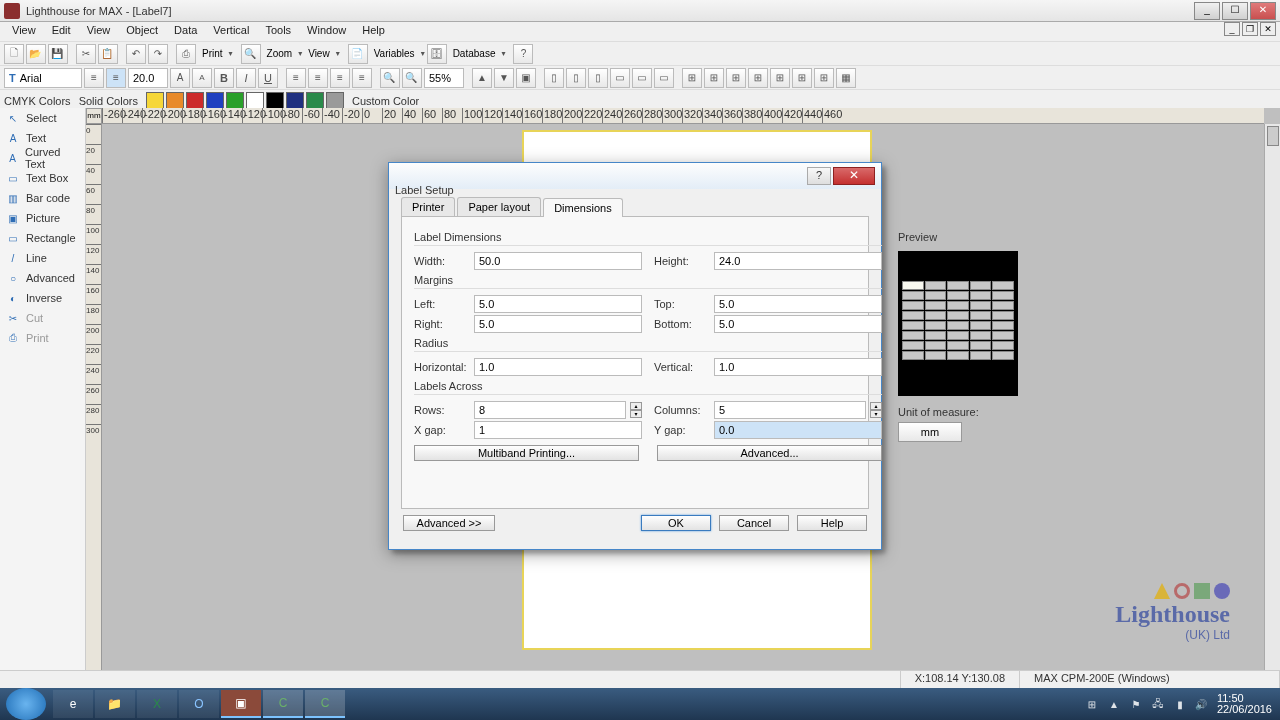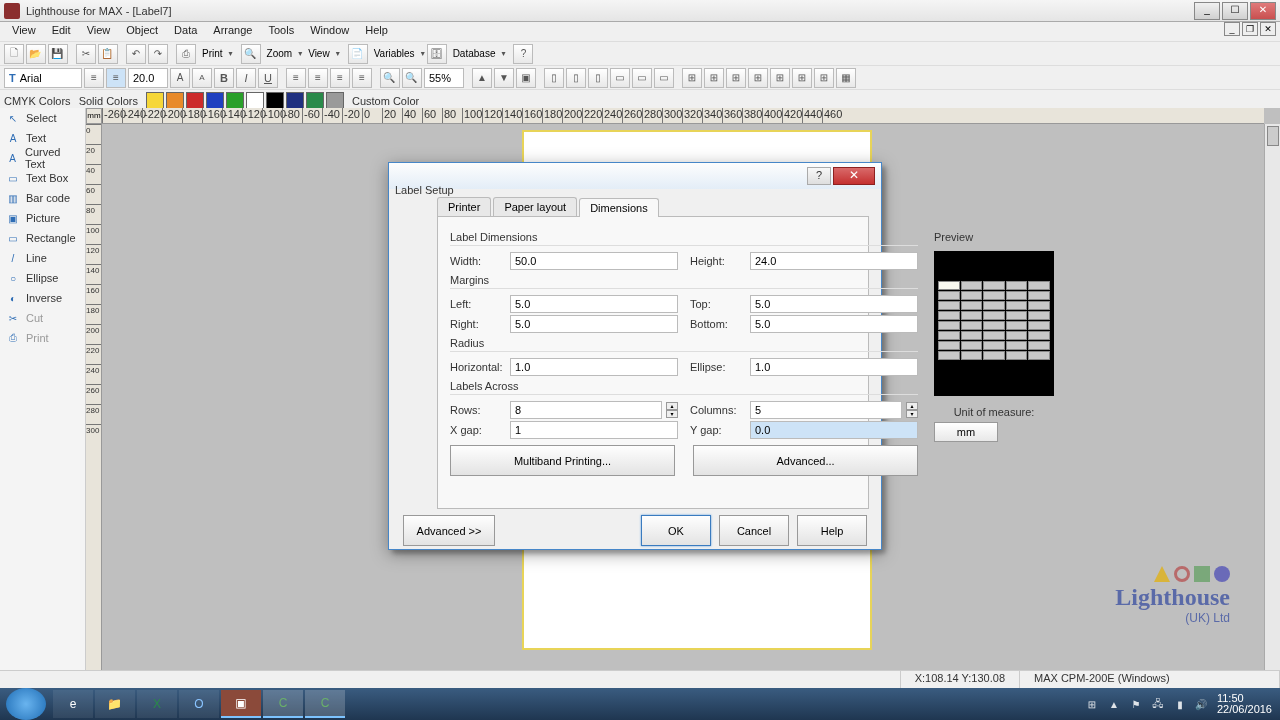--- a/index.html
+++ b/index.html
@@ -52,48 +52,48 @@
 .scroll-v { position:absolute; top:16px; right:0; bottom:16px; width:16px; background:#e8e8e8; border-left:1px solid #aaa; }
 .scroll-v .thumb { position:absolute; top:2px; left:2px; width:12px; height:20px; background:#ccc; border:1px solid #888; }
 
 
 .dialog-shadow { position:absolute; left:392px; top:166px; width:494px; height:388px; background:rgba(0,0,0,0.25); filter:blur(2px); border-radius:4px; }
 .dialog { position:absolute; left:388px; top:162px; width:494px; height:388px; background:#f0f0f0; border:1px solid #4686c8; box-shadow:0 4px 16px rgba(0,0,0,0.35); }
 .dlg-title { height:26px; background:linear-gradient(#fdfdfd,#e3edf7); display:flex; align-items:center; padding:0 6px; font-size:12px; color:#333; }
 .dlg-title .t { flex:1;margin-top:28px; }
 .dlg-title .hbtn { width:24px; height:18px; border:1px solid #aaa; background:linear-gradient(#f8f8f8,#dedede); text-align:center; line-height:14px; font-size:11px; margin-left:2px; }
 .dlg-title .hclose { width:42px; height:18px; background:linear-gradient(#d96a6a,#c43030); border:1px solid #8c2020; color:#fff; text-align:center; line-height:14px; margin-left:2px; font-size:12px; }
-.dlg-body { padding:8px 12px 0;margin-left:36px; }
+.dlg-body { padding:8px 12px 0; }
 .tabs { display:flex; border-bottom:1px solid #bbb; }
 .tab { padding:3px 10px; border:1px solid #bbb; border-bottom:none; background:#e8e8e8; margin-right:2px; border-radius:3px 3px 0 0; font-size:11px; }
 .tab.active { background:#f8f8f8; position:relative; top:1px; }
 .tab-content { border:1px solid #bbb; border-top:none; background:#f8f8f8; padding:10px 12px; height:292px; display:flex; gap:16px; }
 .form-col { flex:1; }
 .grp-title { font-size:11px; color:#333; margin:4px 0 6px; border-bottom:1px solid #ddd; padding-bottom:2px; }
 .form-row { display:flex; gap:12px; margin:2px 0; }
 .field { display:flex; align-items:center; gap:4px; flex:1; }
 .field label { width:56px; font-size:11px; color:#333; }
 .field input { flex:1; height:18px; border:1px solid #bbb; padding:0 4px; font-size:11px; background:#fff; }
 .field .spin { display:flex; flex-direction:column; }
 .field .spin div { width:12px; height:8px; border:1px solid #999; background:#eee; font-size:6px; text-align:center; line-height:6px; }
-.btn { height:31px; border:1px solid #999; background:linear-gradient(#fefefe,#e3e3e3); font-size:11px; padding:0 10px; }
+.btn { height:16px; border:1px solid #999; background:linear-gradient(#fefefe,#e3e3e3); font-size:11px; padding:0 10px; }
 .btn.primary { border:1px solid #3a7bbf; box-shadow:0 0 2px #5ea0e0; }
 .preview-col { width:140px; }
 .preview-box { width:120px; height:145px; background:#000; margin:4px 0 10px; position:relative; }
 .label-grid { position:absolute; top:30px; left:4px; right:4px; display:grid; grid-template-columns:repeat(5,1fr); grid-auto-rows:9px; gap:1px; }
 .label-grid div { background:#c8c8c8; border:1px solid #888; }
 .label-grid div.hl { background:#f8f8f0; }
-.uom { font-size:11px; color:#333;text-align:center; }
+.uom { font-size:11px; color:#333; }
 .uom-btn { width:64px; height:20px; border:1px solid #999; background:linear-gradient(#fff,#e8e8e8); text-align:center; line-height:18px; margin-top:4px; }
 .dlg-footer { display:flex; gap:8px; padding:6px 14px; }
 .dlg-footer .spacer { flex:1; }
 .dlg-footer .btn { width:70px; }
 
 
-.logo { position:absolute; right:50px; bottom:63px; text-align:right; }
+.logo { position:absolute; right:50px; bottom:46px; text-align:right; }
 .logo .shapes { display:flex; gap:4px; justify-content:flex-end; margin-bottom:2px; }
 .sh { width:16px; height:16px; }
 .tri { width:0; height:0; border-left:8px solid transparent; border-right:8px solid transparent; border-bottom:16px solid #d9b43a; }
 .circ1 { border:3px solid #b86a6a; border-radius:50%; }
 .sq { background:#7aa87a; }
 .circ2 { background:#6a6ab8; border-radius:50%; }
 .logo .name { font-size:24px; font-weight:bold; color:#5a6aa8; font-family:Georgia,serif; }
 .logo .sub { font-size:12px; color:#5a6aa8; }
 
 
@@ -120,21 +120,21 @@
     <div class="win-btn close">✕</div>
   </div>
 </div>
 
 <div class="menubar">
   <div class="menuitem">View</div>
   <div class="menuitem">Edit</div>
   <div class="menuitem">View</div>
   <div class="menuitem">Object</div>
   <div class="menuitem">Data</div>
-  <div class="menuitem">Arrange</div>
+  <div class="menuitem">Vertical</div>
   <div class="menuitem">Tools</div>
   <div class="menuitem">Window</div>
   <div class="menuitem">Help</div>
 </div>
 <div class="mdi-controls">
   <div class="mc">_</div>
   <div class="mc">❐</div>
   <div class="mc">✕</div>
 </div>
 
@@ -270,21 +270,21 @@
       <div class="tool">
         <span class="ti">▭</span>
         <span>Rectangle</span>
       </div>
       <div class="tool">
         <span class="ti">/</span>
         <span>Line</span>
       </div>
       <div class="tool">
         <span class="ti">○</span>
-        <span>Ellipse</span>
+        <span>Advanced</span>
       </div>
       <div class="tool">
         <span class="ti">◐</span>
         <span>Inverse</span>
       </div>
       <div class="tool disabled">
         <span class="ti">✂</span>
         <span>Cut</span>
       </div>
       <div class="tool disabled">
@@ -423,21 +423,21 @@
               <input value="5.0" style="">
             </div>
         </div>
         <div class="grp-title">Radius</div>
         <div class="form-row">
           <div class="field">
               <label>Horizontal:</label>
               <input value="1.0" style="">
             </div>
           <div class="field">
-              <label>Ellipse:</label>
+              <label>Vertical:</label>
               <input value="1.0" style="">
             </div>
         </div>
         <div class="grp-title">Labels Across</div>
         <div class="form-row">
           <div class="field">
               <label>Rows:</label>
               <input value="8" style="">
               <div class="spin">
                 <div>▴</div>

